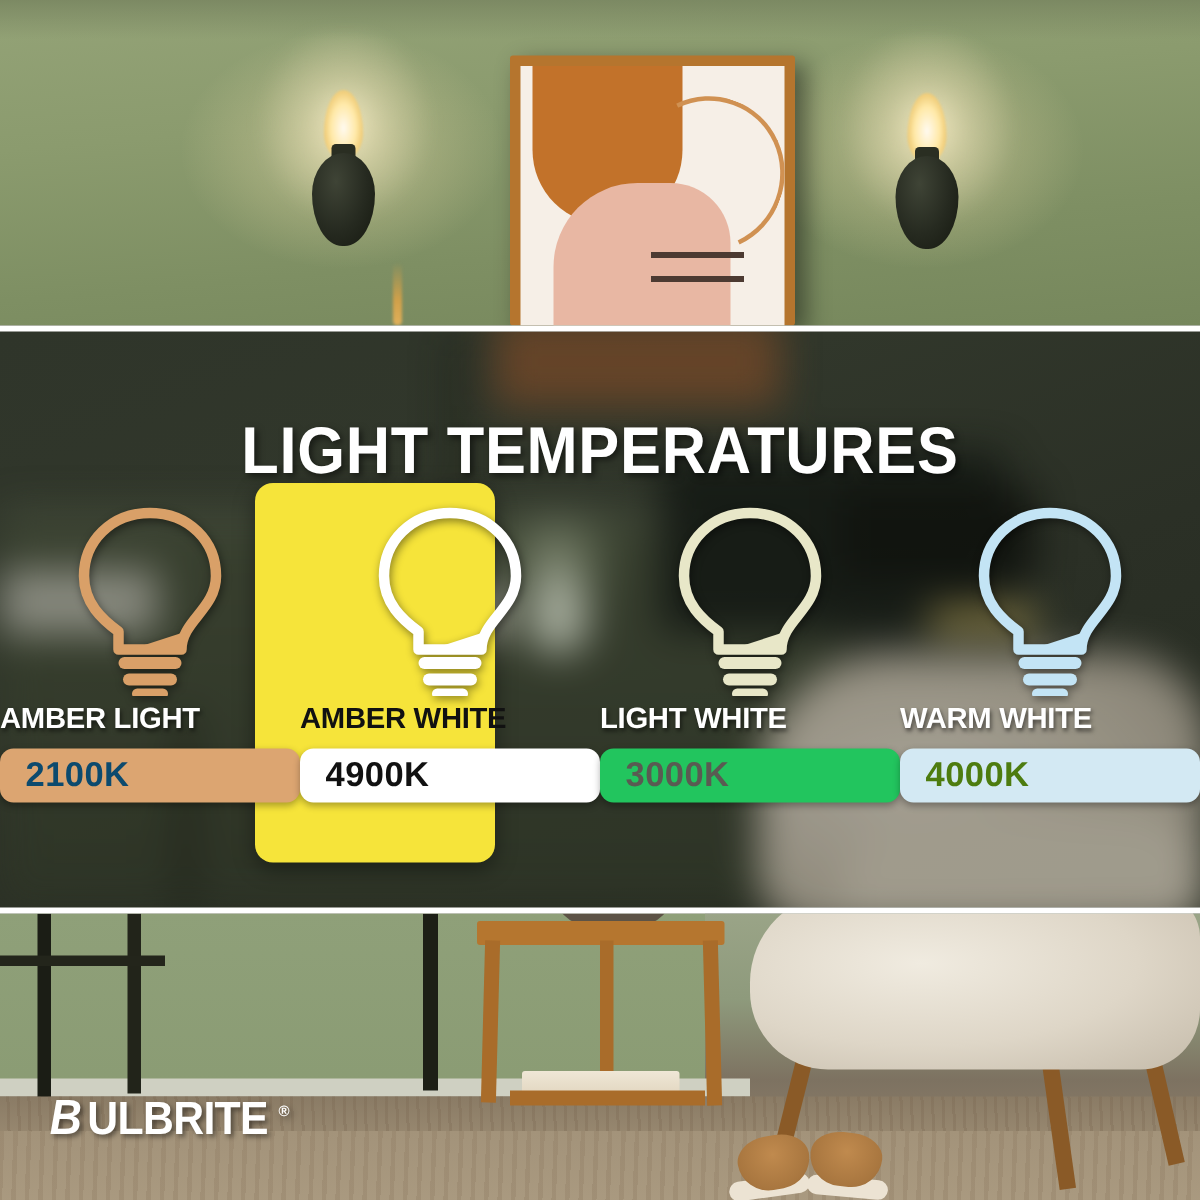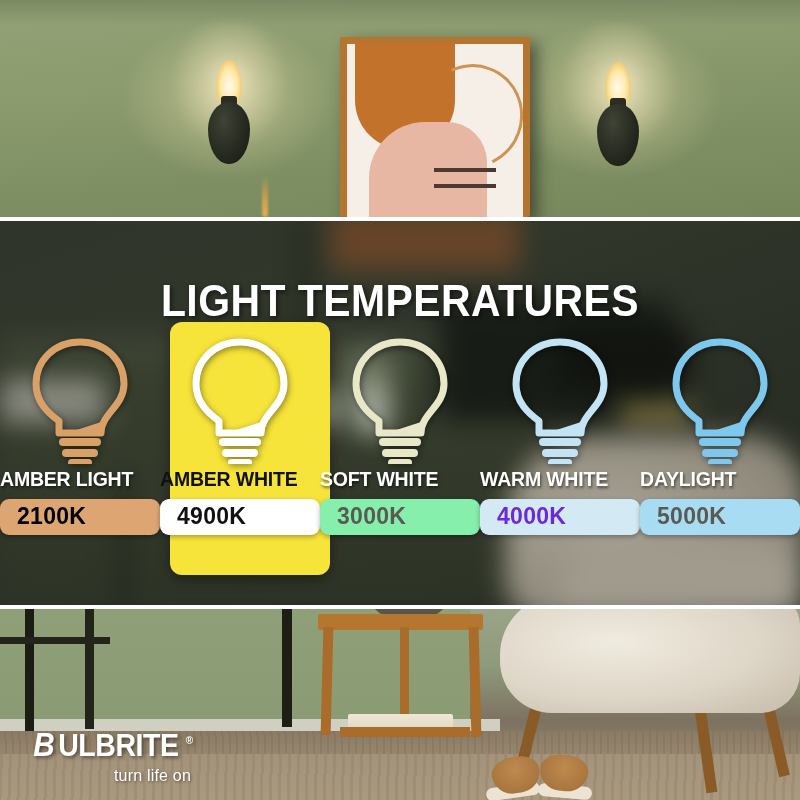--- a/index.html
+++ b/index.html
@@ -450,21 +450,21 @@
       <div class="bulb-wrap">
         <svg class="bulb-svg" width="104" height="128" viewBox="0 0 104 128">
           <path d="M52 6 C26 6 8 25 8 48 C8 66 20 77 31 85 L31 97 L73 97 C73 78 96 70 96 48 C96 25 78 6 52 6 Z" fill="none" stroke="#d9a068" stroke-width="7" stroke-linejoin="round" stroke-linecap="round"></path>
           <path d="M33 99 L73 99 L73 86 Z" fill="#d9a068"></path>
           <rect x="31" y="102" width="42" height="8" rx="4" fill="#d9a068"></rect>
           <rect x="34" y="113" width="36" height="8" rx="4" fill="#d9a068"></rect>
           <rect x="40" y="123" width="24" height="7" rx="3.5" fill="#d9a068"></rect>
         </svg>
       </div>
       <div class="temp-name">AMBER LIGHT</div>
-      <div class="temp-pill" style="background:#dca571;color:#000000;">2100K</div>
+      <div class="temp-pill" style="background:#dca571;color:#0c4a6e;">2100K</div>
     </div>
 
     <div class="temp-col is-active">
       <div class="bulb-wrap">
         <svg class="bulb-svg" width="104" height="128" viewBox="0 0 104 128">
           <path d="M52 6 C26 6 8 25 8 48 C8 66 20 77 31 85 L31 97 L73 97 C73 78 96 70 96 48 C96 25 78 6 52 6 Z" fill="none" stroke="#ffffff" stroke-width="7" stroke-linejoin="round" stroke-linecap="round"></path>
           <path d="M33 99 L73 99 L73 86 Z" fill="#ffffff"></path>
           <rect x="31" y="102" width="42" height="8" rx="4" fill="#ffffff"></rect>
           <rect x="34" y="113" width="36" height="8" rx="4" fill="#ffffff"></rect>
           <rect x="40" y="123" width="24" height="7" rx="3.5" fill="#ffffff"></rect>
@@ -477,51 +477,38 @@
     <div class="temp-col">
       <div class="bulb-wrap">
         <svg class="bulb-svg" width="104" height="128" viewBox="0 0 104 128">
           <path d="M52 6 C26 6 8 25 8 48 C8 66 20 77 31 85 L31 97 L73 97 C73 78 96 70 96 48 C96 25 78 6 52 6 Z" fill="none" stroke="#e8e7c8" stroke-width="7" stroke-linejoin="round" stroke-linecap="round"></path>
           <path d="M33 99 L73 99 L73 86 Z" fill="#e8e7c8"></path>
           <rect x="31" y="102" width="42" height="8" rx="4" fill="#e8e7c8"></rect>
           <rect x="34" y="113" width="36" height="8" rx="4" fill="#e8e7c8"></rect>
           <rect x="40" y="123" width="24" height="7" rx="3.5" fill="#e8e7c8"></rect>
         </svg>
       </div>
-      <div class="temp-name">SOFT WHITE</div>
-      <div class="temp-pill" style="background:#86efac;color:#5a5a52;">3000K</div>
+      <div class="temp-name">LIGHT WHITE</div>
+      <div class="temp-pill" style="background:#22c55e;color:#5a5a52;">3000K</div>
     </div>
 
     <div class="temp-col">
       <div class="bulb-wrap">
         <svg class="bulb-svg" width="104" height="128" viewBox="0 0 104 128">
           <path d="M52 6 C26 6 8 25 8 48 C8 66 20 77 31 85 L31 97 L73 97 C73 78 96 70 96 48 C96 25 78 6 52 6 Z" fill="none" stroke="#c3e4f5" stroke-width="7" stroke-linejoin="round" stroke-linecap="round"></path>
           <path d="M33 99 L73 99 L73 86 Z" fill="#c3e4f5"></path>
           <rect x="31" y="102" width="42" height="8" rx="4" fill="#c3e4f5"></rect>
           <rect x="34" y="113" width="36" height="8" rx="4" fill="#c3e4f5"></rect>
           <rect x="40" y="123" width="24" height="7" rx="3.5" fill="#c3e4f5"></rect>
         </svg>
       </div>
       <div class="temp-name">WARM WHITE</div>
-      <div class="temp-pill" style="background:#d3e9f3;color:#6d28d9;">4000K</div>
-    </div>
-
-    <div class="temp-col">
-      <div class="bulb-wrap">
-        <svg class="bulb-svg" width="104" height="128" viewBox="0 0 104 128">
-          <path d="M52 6 C26 6 8 25 8 48 C8 66 20 77 31 85 L31 97 L73 97 C73 78 96 70 96 48 C96 25 78 6 52 6 Z" fill="none" stroke="#7ec8ee" stroke-width="7" stroke-linejoin="round" stroke-linecap="round"></path>
-          <path d="M33 99 L73 99 L73 86 Z" fill="#7ec8ee"></path>
-          <rect x="31" y="102" width="42" height="8" rx="4" fill="#7ec8ee"></rect>
-          <rect x="34" y="113" width="36" height="8" rx="4" fill="#7ec8ee"></rect>
-          <rect x="40" y="123" width="24" height="7" rx="3.5" fill="#7ec8ee"></rect>
-        </svg>
-      </div>
-      <div class="temp-name">DAYLIGHT</div>
-      <div class="temp-pill" style="background:#a8dcf2;color:#5a5a52;">5000K</div>
-    </div>
+      <div class="temp-pill" style="background:#d3e9f3;color:#4d7c0f;">4000K</div>
+    </div>
+
 
   </div>
 
   <div class="divider bottom"></div>
 
   <div class="photo-bottom">
     <div class="pb pb-wallL"></div>
     <div class="pb pb-cabinet"></div>
     <div class="pb pb-cabinet-edge"></div>
     <div class="pb pb-post-a"></div>
@@ -549,16 +536,15 @@
     <div class="pb slip-sole-b"></div>
     <div class="pb slipper slip-b"></div>
   </div>
 
   <div class="logo">
     <div class="logo-main">
       <span class="logo-b">B</span>
       <span class="logo-word">ULBRITE</span>
       <span class="logo-reg">®</span>
     </div>
-    <div class="logo-tag">turn life on</div>
   </div>
 
 </div>
 
 </body></html>

